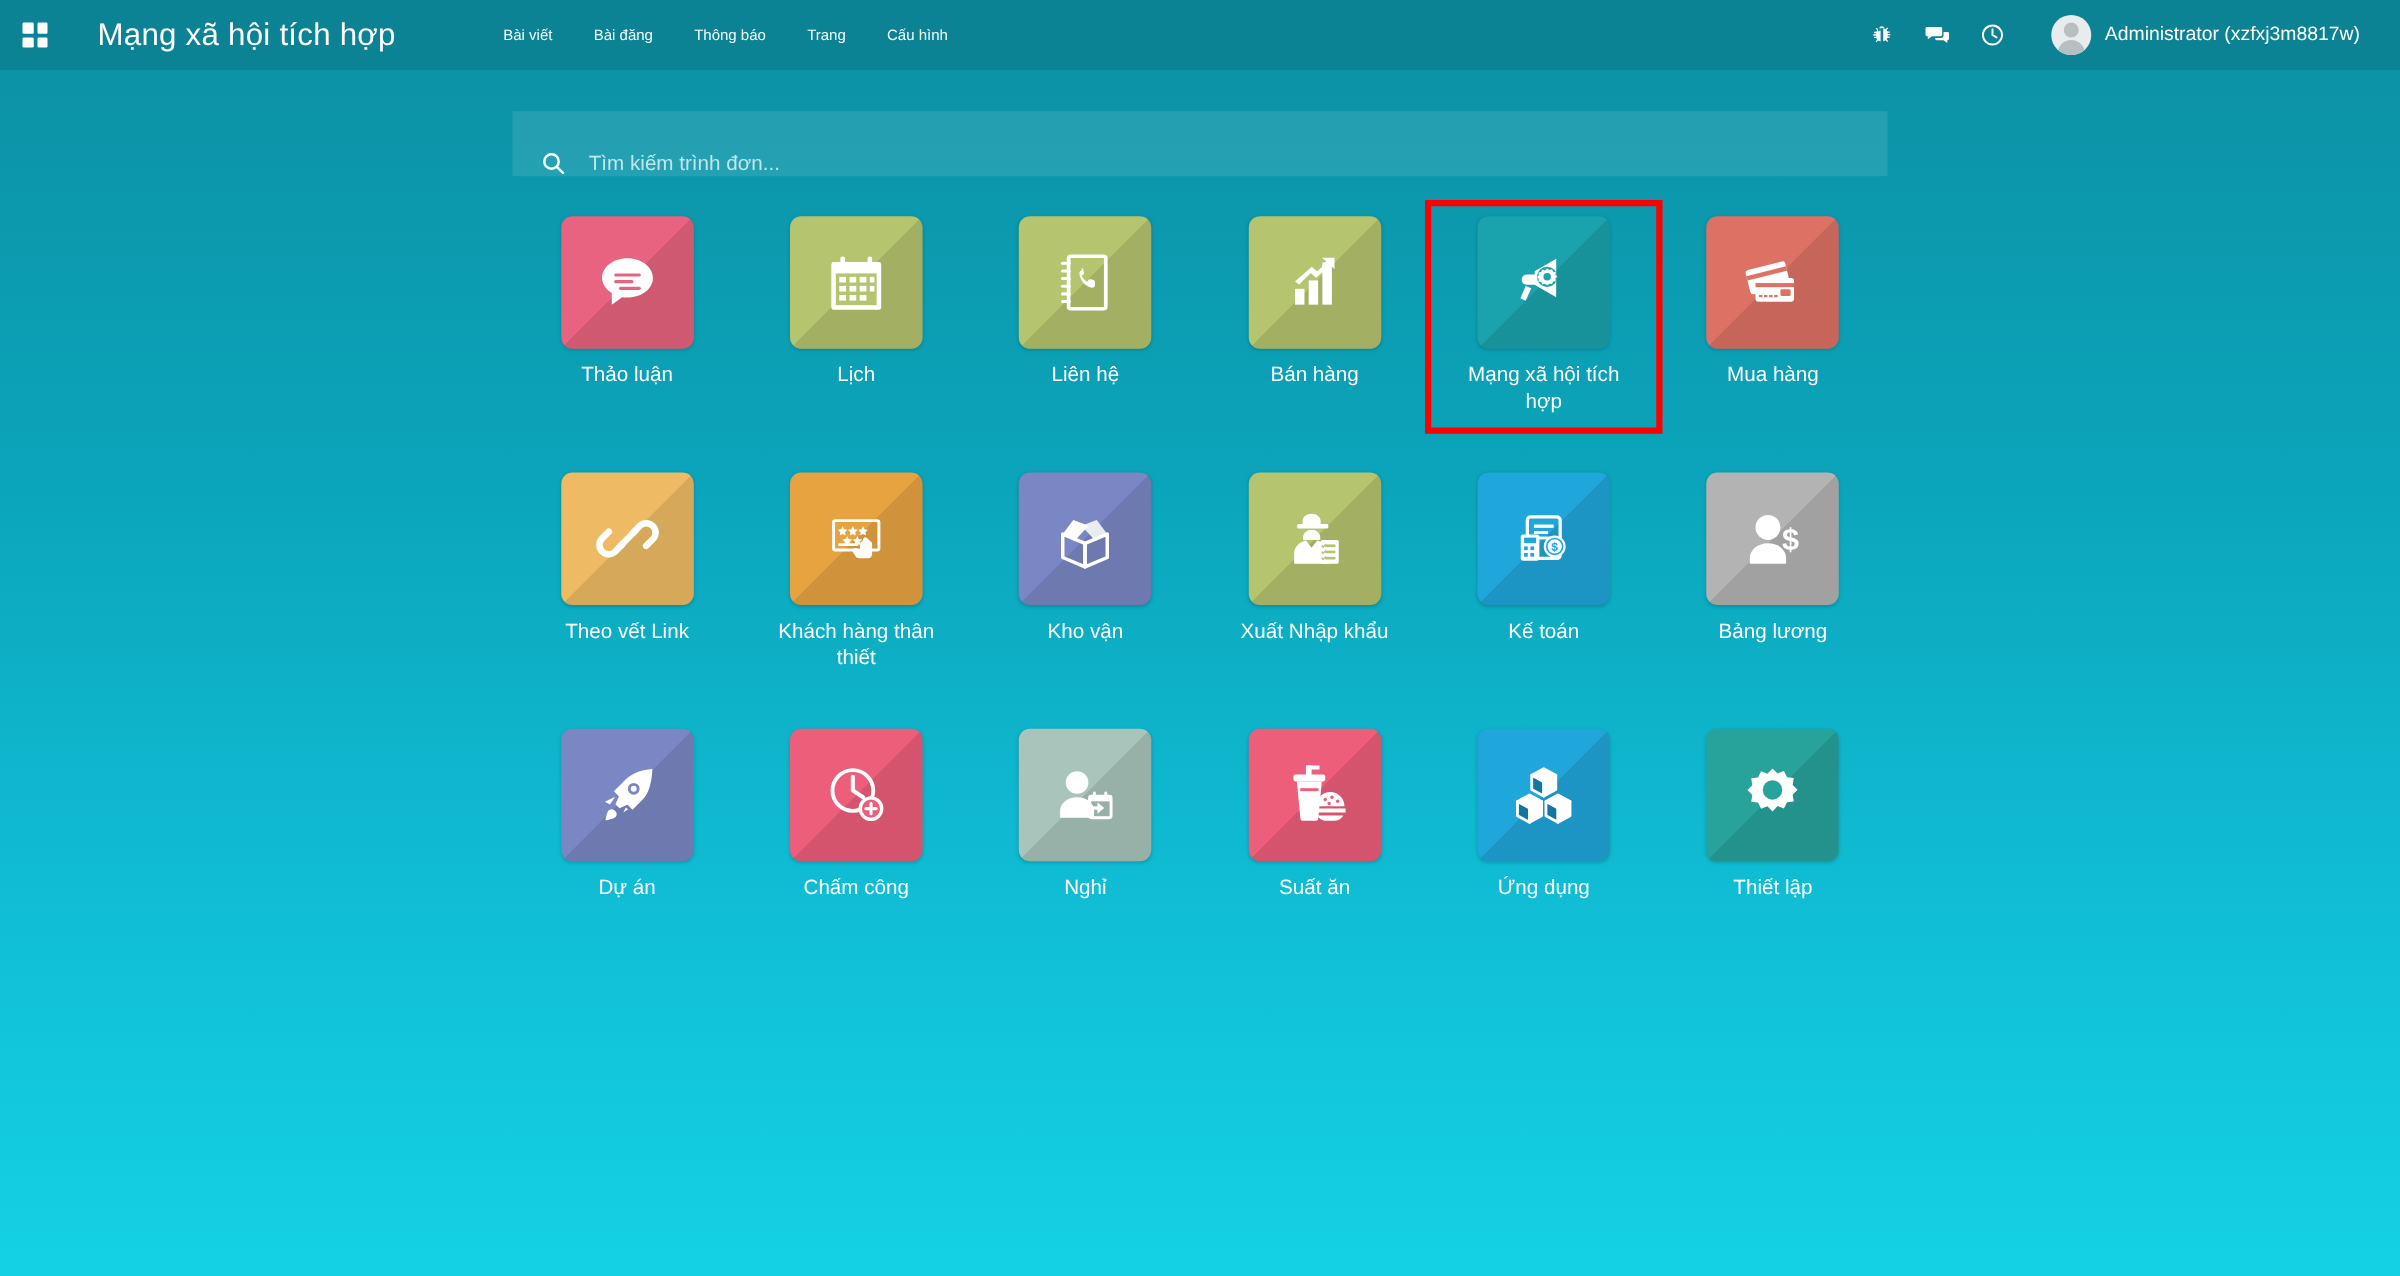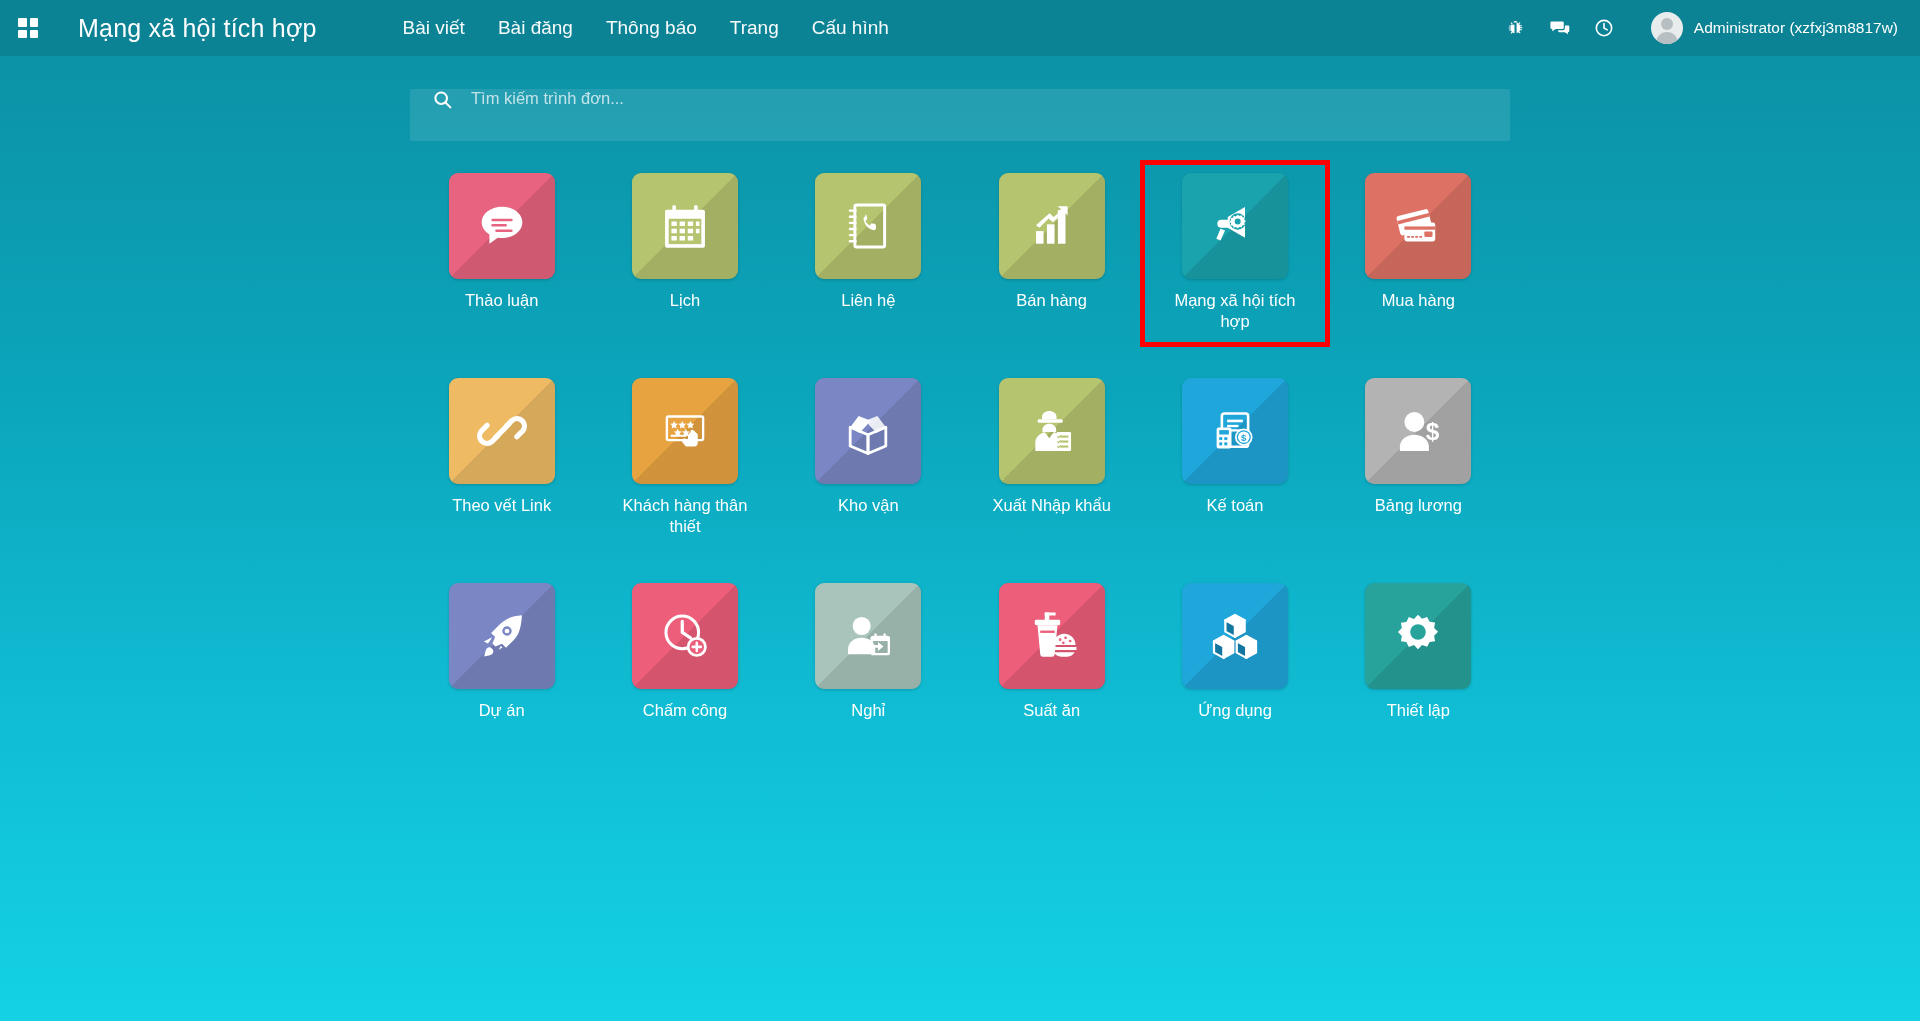--- a/index.html
+++ b/index.html
@@ -28,27 +28,27 @@
     grid-template-columns:1fr 1fr; grid-template-rows:1fr 1fr; gap:3px; }
   .grid-glyph i { background:#ffffff; display:block; border-radius:1px; }
 
   .brand-title {
     color:#ffffff; font-size:25px; font-weight:400;
     margin-left:22px; white-space:nowrap; letter-spacing:.2px;
   }
 
   .mainnav { display:flex; align-items:center; margin-left:86px; gap:33px; }
   .mainnav a {
-    color:#ffffff; font-size:19px; text-decoration:none;
+    color:#ffffff; font-size:12px; text-decoration:none;
     white-space:nowrap; cursor:pointer; opacity:.97;
   }
 
   .topright {
     margin-left:auto; display:flex; align-items:center;
-    gap:22px; padding-right:22px;
+    gap:22px; padding-right:32px;
   }
   .ticon { width:22px; height:22px; display:flex; align-items:center;
     justify-content:center; color:#ffffff; cursor:pointer; }
   .ticon svg { display:block; }
 
   .userbox { display:flex; align-items:center; gap:11px; cursor:pointer; margin-left:14px; }
   .avatar {
     width:32px; height:32px; border-radius:50%;
     background:#e9eced; overflow:hidden; position:relative; flex:0 0 auto;
   }
@@ -56,21 +56,21 @@
     border-radius:50%; background:#b7bfc2; left:10px; top:6px; }
   .avatar::after { content:""; position:absolute; width:22px; height:13px;
     border-radius:11px 11px 0 0; background:#b7bfc2; left:5px; top:20px; }
   .username { color:#ffffff; font-size:15.5px; white-space:nowrap; }
 
   
   .search-wrap { display:flex; justify-content:center; margin-top:33px; }
   .searchbar {
     width:1100px; height:52px;
     background:rgba(255,255,255,0.10);
-    display:flex; align-items:flex-start; padding:0 22px; gap:18px;
+    display:flex; align-items:flex-end; padding:0 22px; gap:18px;
     border-radius:1px;
   }
   .search-icon { color:#ffffff; display:flex; align-items:center; }
   .search-input {
     flex:1; background:transparent; border:none; outline:none;
     color:#ffffff; font-size:16.5px; font-family:"Liberation Sans", sans-serif;
   }
   .search-input::placeholder { color:rgba(255,255,255,0.72); }
 
   

